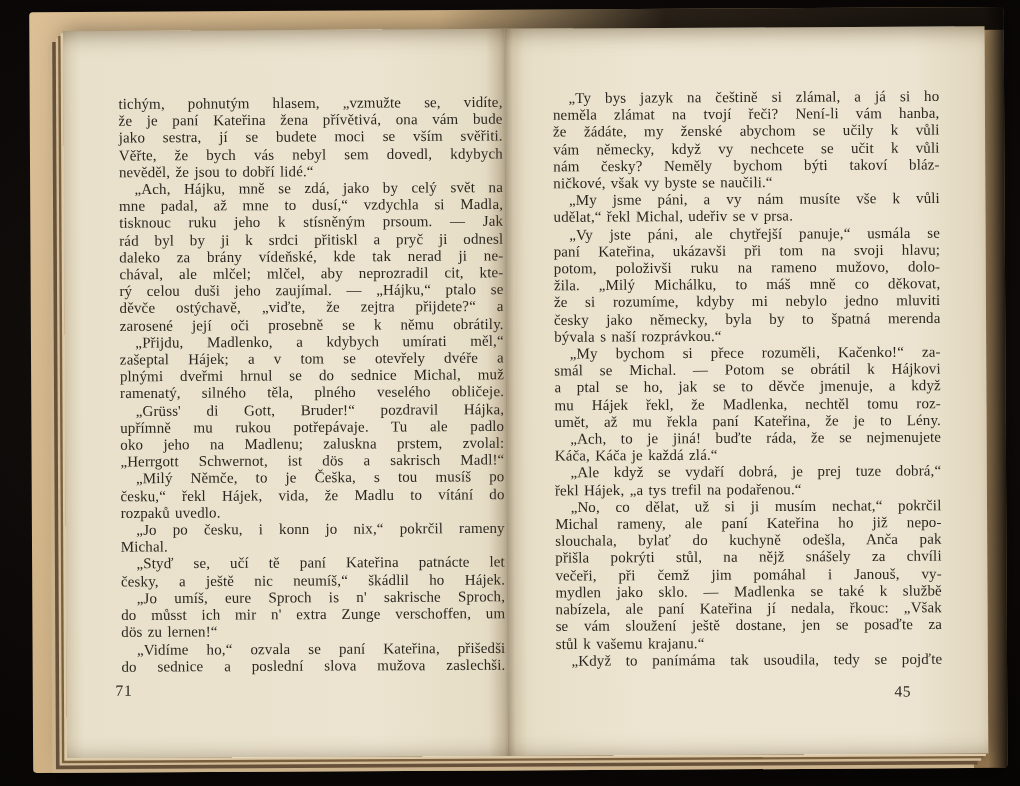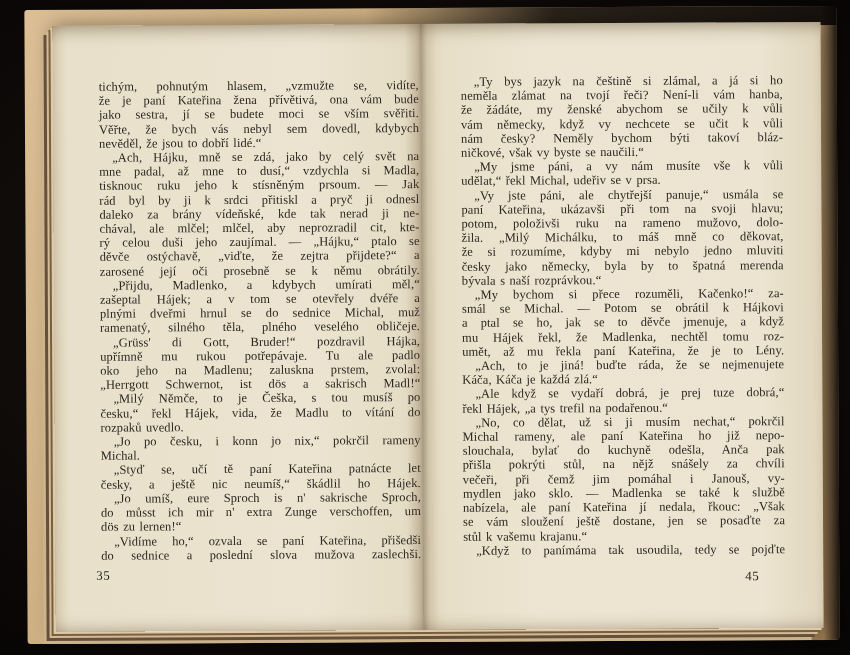--- a/index.html
+++ b/index.html
@@ -97,21 +97,21 @@
           <div class="line ind">„Jo po česku, i konn jo nix,“ pokrčil rameny</div>
           <div class="line end">Michal.</div>
           <div class="line ind">„Styď se, učí tě paní Kateřina patnácte let</div>
           <div class="line">česky, a ještě nic neumíš,“ škádlil ho Hájek.</div>
           <div class="line ind">„Jo umíš, eure Sproch is n' sakrische Sproch,</div>
           <div class="line">do můsst ich mir n' extra Zunge verschoffen, um</div>
           <div class="line end">dös zu lernen!“</div>
           <div class="line ind">„Vidíme ho,“ ozvala se paní Kateřina, přišedši</div>
           <div class="line">do sednice a poslední slova mužova zaslechši.</div>
         </div>
-      <div class="pagenum num-l">35</div>
+      <div class="pagenum num-l">71</div>
     </div>
     <div class="page right">
       <div class="text tr">
           <div class="line ind">„Ty bys jazyk na češtině si zlámal, a já si ho</div>
           <div class="line">neměla zlámat na tvojí řeči? Není-li vám hanba,</div>
           <div class="line">že žádáte, my ženské abychom se učily k vůli</div>
           <div class="line">vám německy, když vy nechcete se učit k vůli</div>
           <div class="line">nám česky? Neměly bychom býti takoví bláz-</div>
           <div class="line end">ničkové, však vy byste se naučili.“</div>
           <div class="line ind">„My jsme páni, a vy nám musíte vše k vůli</div>

